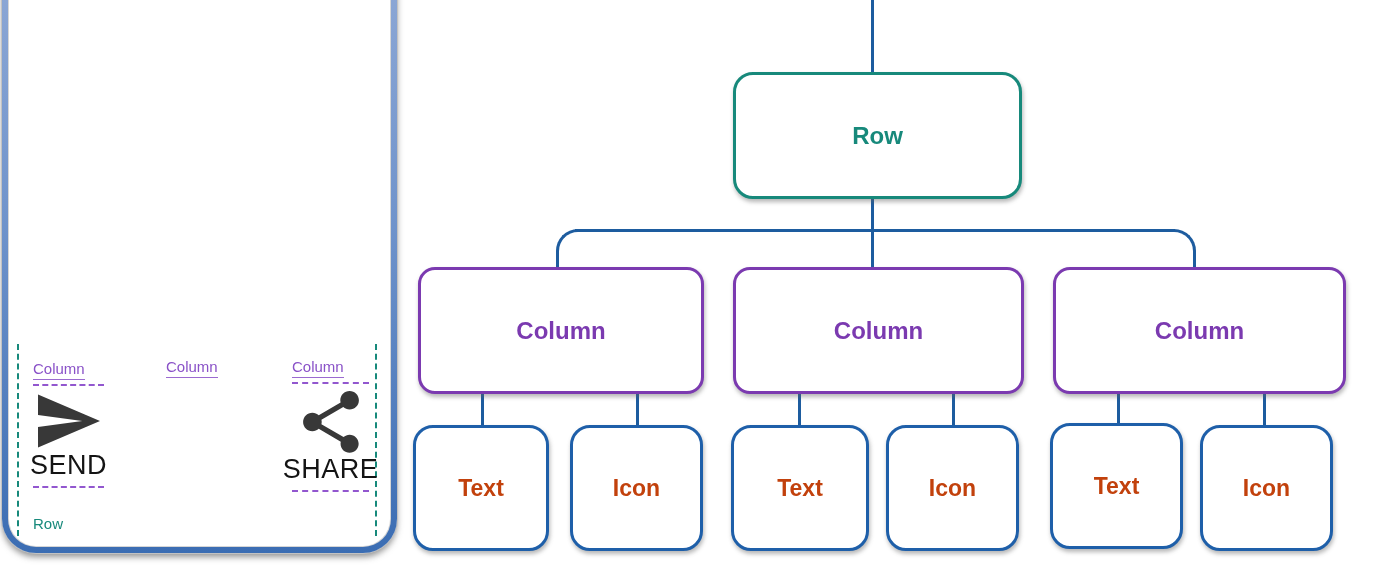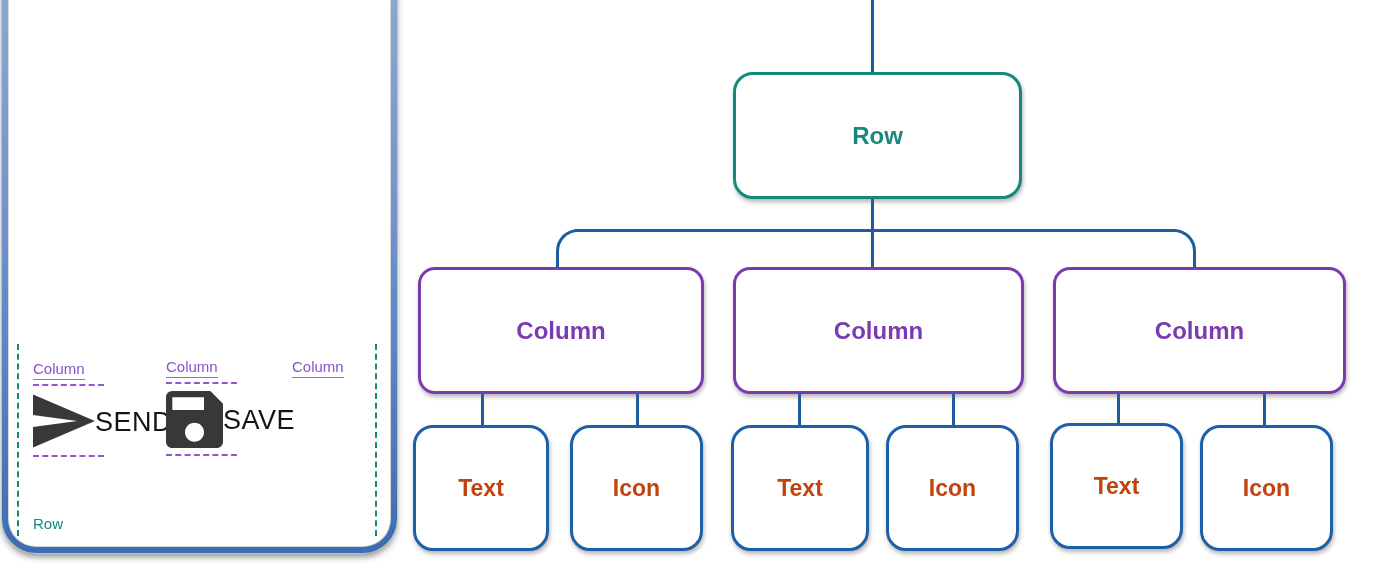--- a/index.html
+++ b/index.html
@@ -28,22 +28,23 @@
   .col-ov{position:absolute;top:358px;display:flex;flex-direction:column;}
   .col-ov.c1{left:33px;width:71px;top:360px;}
   .col-ov.c2{left:166px;width:71px;}
   .col-ov.c3{left:292px;width:77px;}
   .ov-label{
     font-size:15px;color:#8a52c8;align-self:flex-start;
     border-bottom:1px solid #9b6ad0;padding-bottom:1px;line-height:18px;
   }
   .ov-box{
     margin-top:4px;border-top:2px dashed #9257cf;border-bottom:2px dashed #9257cf;
-    display:flex;flex-direction:row;align-items:center;
+    display:flex;flex-direction:column;align-items:center;
     padding:7px 0 6px 0;
+    justify-content:flex-end;
   }
   .ov-caption{
     font-size:27px;color:#141414;letter-spacing:.5px;margin-top:1px;
     white-space:nowrap;line-height:30px;
   }
   .gicon{flex:0 0 auto;}
   
   .vline{position:absolute;width:3px;background:#1d5c9f;}
   .rail{position:absolute;border-top:3px solid #1d5c9f;height:0;}
   .elbow-l{
@@ -86,30 +87,30 @@
     <div class="ov-box">
       <svg class="gicon" width="62" height="56" viewBox="2 3 21 18" fill="#383838">
         <path d="M2.01 21L23 12 2.01 3 2 10l15 2-15 2z"></path>
       </svg>
       <span class="ov-caption">SEND</span>
     </div>
   </div>
 
   <div class="col-ov c2">
     <span class="ov-label">Column</span>
-    <div class="ov-box">
-      <svg class="gicon" width="57" height="57" viewBox="3 3 18 18" fill="#383838">
-        <path d="M17 3H5c-1.11 0-2 .9-2 2v14c0 1.1.89 2 2 2h14c1.1 0 2-.9 2-2V7l-4-4zm-5 16c-1.66 0-3-1.34-3-3s1.34-3 3-3 3 1.34 3 3-1.34 3-3 3zm3-10H5V5h10v4z"></path>
-      </svg>
-      <span class="ov-caption">SAVE</span>
-    </div>
   </div>
 
   <div class="col-ov c3">
     <span class="ov-label">Column</span>
+    <div class="ov-box">
+      <svg class="gicon" width="56" height="62" viewBox="3 2 18 20" fill="#383838">
+        <path d="M18 16.08c-.76 0-1.44.3-1.96.77L8.91 12.7c.05-.23.09-.46.09-.7s-.04-.47-.09-.7l7.05-4.11c.54.5 1.25.81 2.04.81 1.66 0 3-1.34 3-3s-1.34-3-3-3-3 1.34-3 3c0 .24.04.47.09.7L8.04 9.81C7.5 9.31 6.79 9 6 9c-1.66 0-3 1.34-3 3s1.34 3 3 3c.79 0 1.5-.31 2.04-.81l7.12 4.16c-.05.21-.08.43-.08.65 0 1.61 1.31 2.92 2.92 2.92 1.61 0 2.92-1.31 2.92-2.92s-1.31-2.92-2.92-2.92z"></path>
+      </svg>
+      <span class="ov-caption">SHARE</span>
+    </div>
   </div>
 
   <div class="vline" style="left:871px;top:0;height:72px;"></div>
   <div class="vline" style="left:871px;top:193px;height:74px;"></div>
   <div class="rail" style="left:575px;top:229px;width:600px;"></div>
   <div class="elbow-l" style="left:556px;top:229px;width:26px;height:38px;"></div>
   <div class="elbow-r" style="left:1167px;top:229px;width:26px;height:38px;"></div>
 
   <div class="vline" style="left:481px;top:387px;height:39px;"></div>
   <div class="vline" style="left:636px;top:387px;height:39px;"></div>

